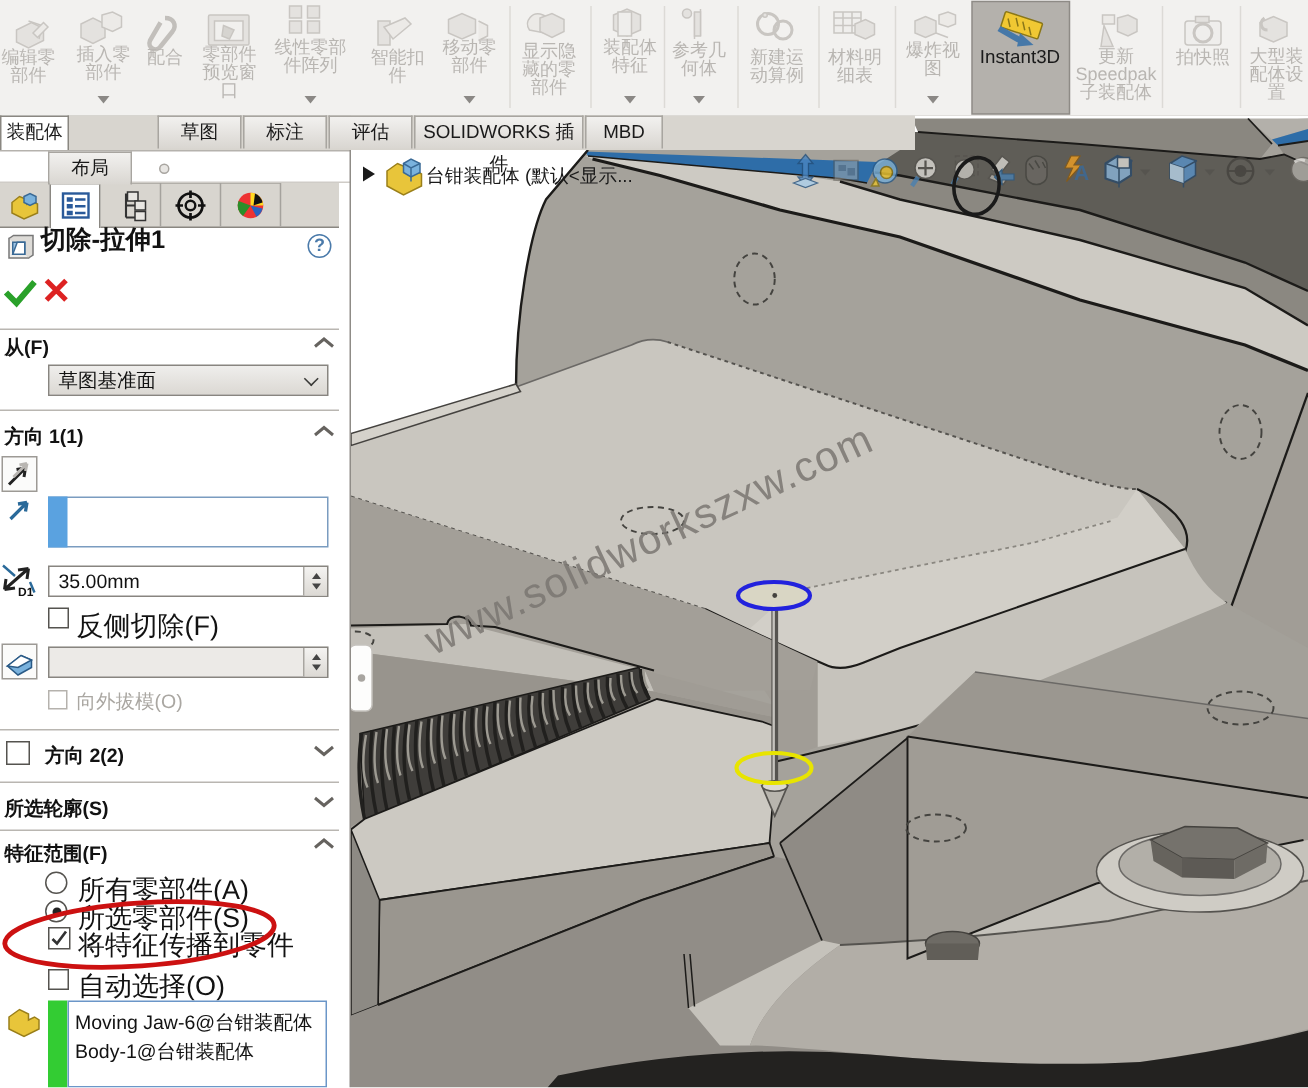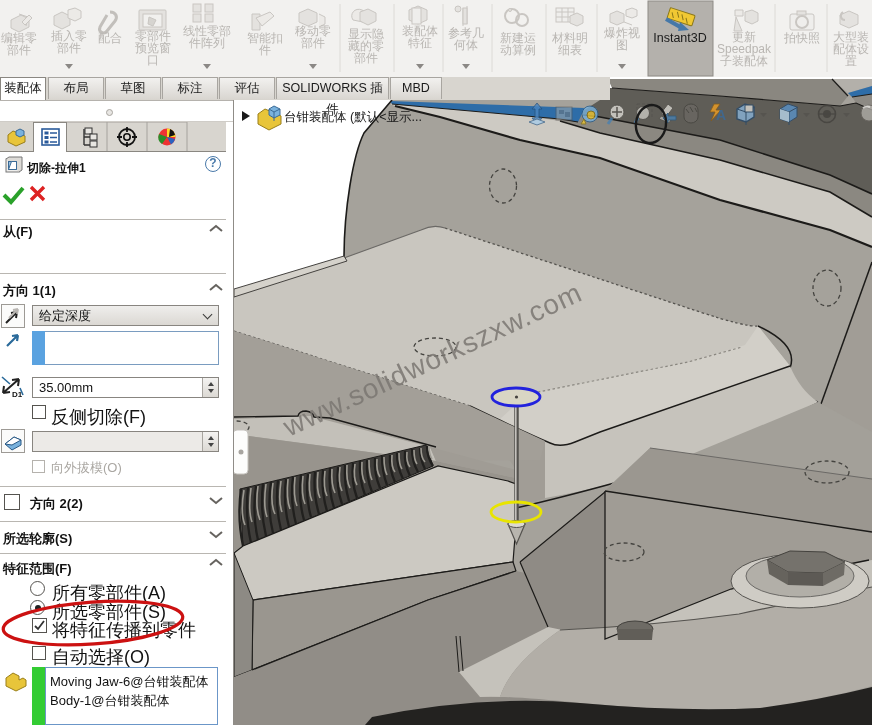--- a/index.html
+++ b/index.html
@@ -163,21 +163,21 @@
             <path d="M5,4 l3,5 M10,2 l3,5 M15,3 l3,5 M20,5 l3,5" stroke="#8a7718" stroke-width="1" transform="rotate(18 14 6)"></path>
             <path d="M0,8 L16,17" stroke="#4678a8" stroke-width="4" fill="none"></path>
             <path d="M14,11 l9,8 -11,1z" fill="#4678a8"></path>
           </g>
 <text x="680" y="42" text-anchor="middle" font-size="12.5" fill="#1a1a1a">Instant3D</text>
 </g>
 </svg>
 </div>
 <div id="tabstrip">
 <div class="tab active" style="left:0;width:46px;">装配体</div>
-<div class="tab" style="left:48px;width:56px;">布局</div>
+<div class="tab" style="left:32px;width:56px;margin-top:24px;">布局</div>
 <div class="tab" style="left:105px;width:56px;">草图</div>
 <div class="tab" style="left:162px;width:56px;">标注</div>
 <div class="tab" style="left:219px;width:56px;">评估</div>
 <div class="tab" style="left:276px;width:113px;">SOLIDWORKS 插件</div>
 <div class="tab" style="left:390px;width:52px;">MBD</div>
 </div>
 <svg id="scene" class="abs" style="left:234px;top:77px" width="638" height="648" viewBox="234 77 638 648">
 <rect x="234" y="77" width="638" height="648" fill="#ffffff"></rect>
 
 <path d="M390,100 L872,79 L872,725 L234,725 L234,290 L344,258 C344,210 353,155 364,133 L392,100 Z" fill="#a5a29b"></path>
@@ -462,35 +462,35 @@
           <path d="M12,1 a8.5,8.5 0 0 1 5,6 l-6,2z" fill="#111"></path>
         </g>
 </svg>
 
 <svg class="abs" style="left:4,top:56px;left:4px;top:56px" width="20" height="20" viewBox="0 0 20 20">
         <rect x="2" y="3" width="13" height="13" fill="#efeeec" stroke="#777"></rect>
         <path d="M2,3 l3,-2 13,0 0,13 -3,2" fill="#dddbd7" stroke="#777"></path>
         <rect x="4.5" y="5.5" width="8" height="8" fill="#9ec4e4" stroke="#3a6a96"></rect>
         <path d="M4.5,13.5 l3,-8 5,0 0,8z" fill="#fff" stroke="#3a6a96"></path>
       </svg>
-<div class="lbl" style="left:27px;top:60px;font-size:12px">切除-拉伸1</div>
+<div class="lbl" style="left:27px;top:48px;font-size:17px">切除-拉伸1</div>
 <div class="abs" style="left:205px;top:56px;width:16px;height:16px;border-radius:50%;border:1.6px solid #4a7aaa;box-sizing:border-box;color:#4a7aaa;font-size:12px;font-weight:bold;text-align:center;line-height:13px">?</div>
 <svg class="abs" style="left:0;top:82px" width="60" height="26" viewBox="0 0 60 26">
 <path d="M4,13 l7,7 12,-14" fill="none" stroke="#2aa12a" stroke-width="4"></path>
 <path d="M31,5 l13,13 M44,5 l-13,13" fill="none" stroke="#d22" stroke-width="3.4"></path>
 </svg>
 <div class="sep" style="top:119px"></div>
 <div class="lbl" style="left:3px;top:123px">从(F)</div>
+<div class="combo" style="top:143px">草图基准面<div class="cddn"></div></div>
 <div class="sep" style="top:173px"></div>
 <div class="lbl" style="left:3px;top:182px">方向 1(1)</div>
 <div class="sbtn" style="top:204px"><svg width="22" height="22" viewBox="0 0 22 22">
           <path d="M4,18 L15,7 M15,7 l-6,1 m6,-1 l-1,6" stroke="#222" stroke-width="2" fill="none"></path>
           <path d="M16,4 L7,13 m9,-9 l-1,5 m1,-5 l-5,1" stroke="#b9b6b2" stroke-width="2" fill="none"></path>
         </svg></div>
-<div class="combo" style="top:205px">给定深度<div class="cddn"></div></div>
 <svg class="abs" style="left:5px;top:230px" width="18" height="18" viewBox="0 0 18 18">
         <path d="M2,16 L13,5 M13,5 l-6,1 m6,-1 l-1,6" stroke="#2a6a9a" stroke-width="2.2" fill="none"></path>
       </svg>
 <div class="abs" style="left:32px;top:231px;width:187px;height:34px;border:1px solid #7a9cc0;background:#fff;box-sizing:border-box"></div>
 <div class="abs" style="left:32px;top:231px;width:13px;height:34px;background:#5aa2e0"></div>
 <svg class="abs" style="left:0px;top:274px" width="26" height="24" viewBox="0 0 26 24">
         <path d="M3,19 L19,5 m0,0 l-7,1 m7,-1 l-1,7 M3,19 l7,-1 m-7,1 l1,-7" stroke="#222" stroke-width="2" fill="none"></path>
         <path d="M2,3 L10,10 M20,14 L23,21" stroke="#2a6a9a" stroke-width="1.6" fill="none"></path>
         <text x="12" y="23" font-size="8" font-weight="bold" fill="#111">D1</text>
       </svg>

